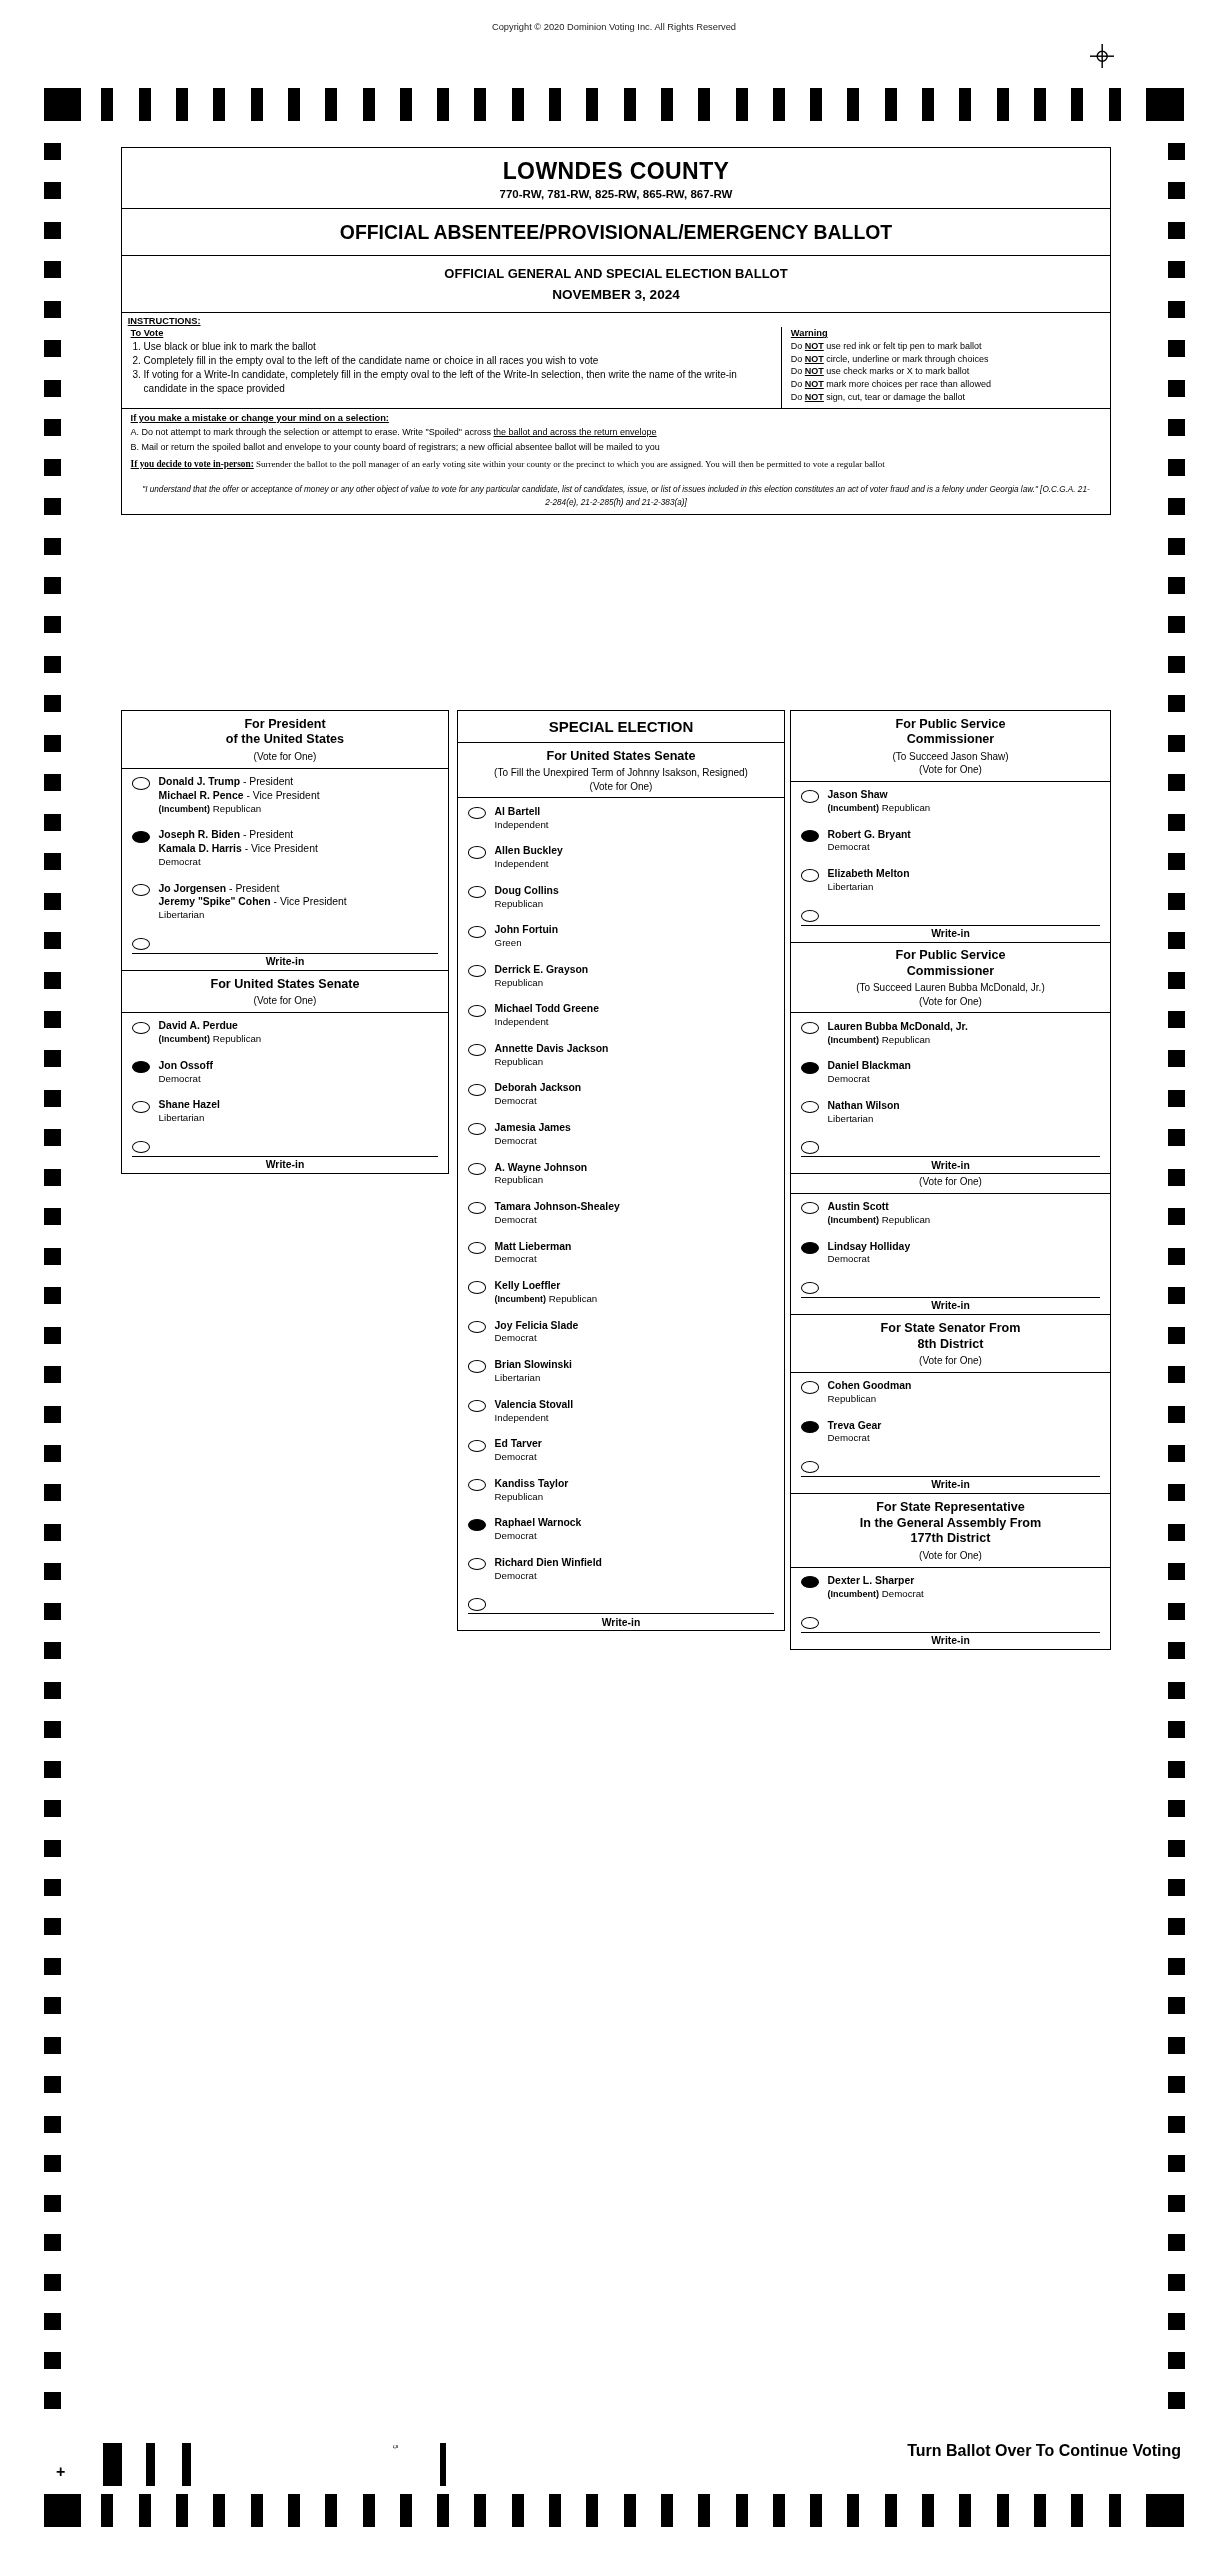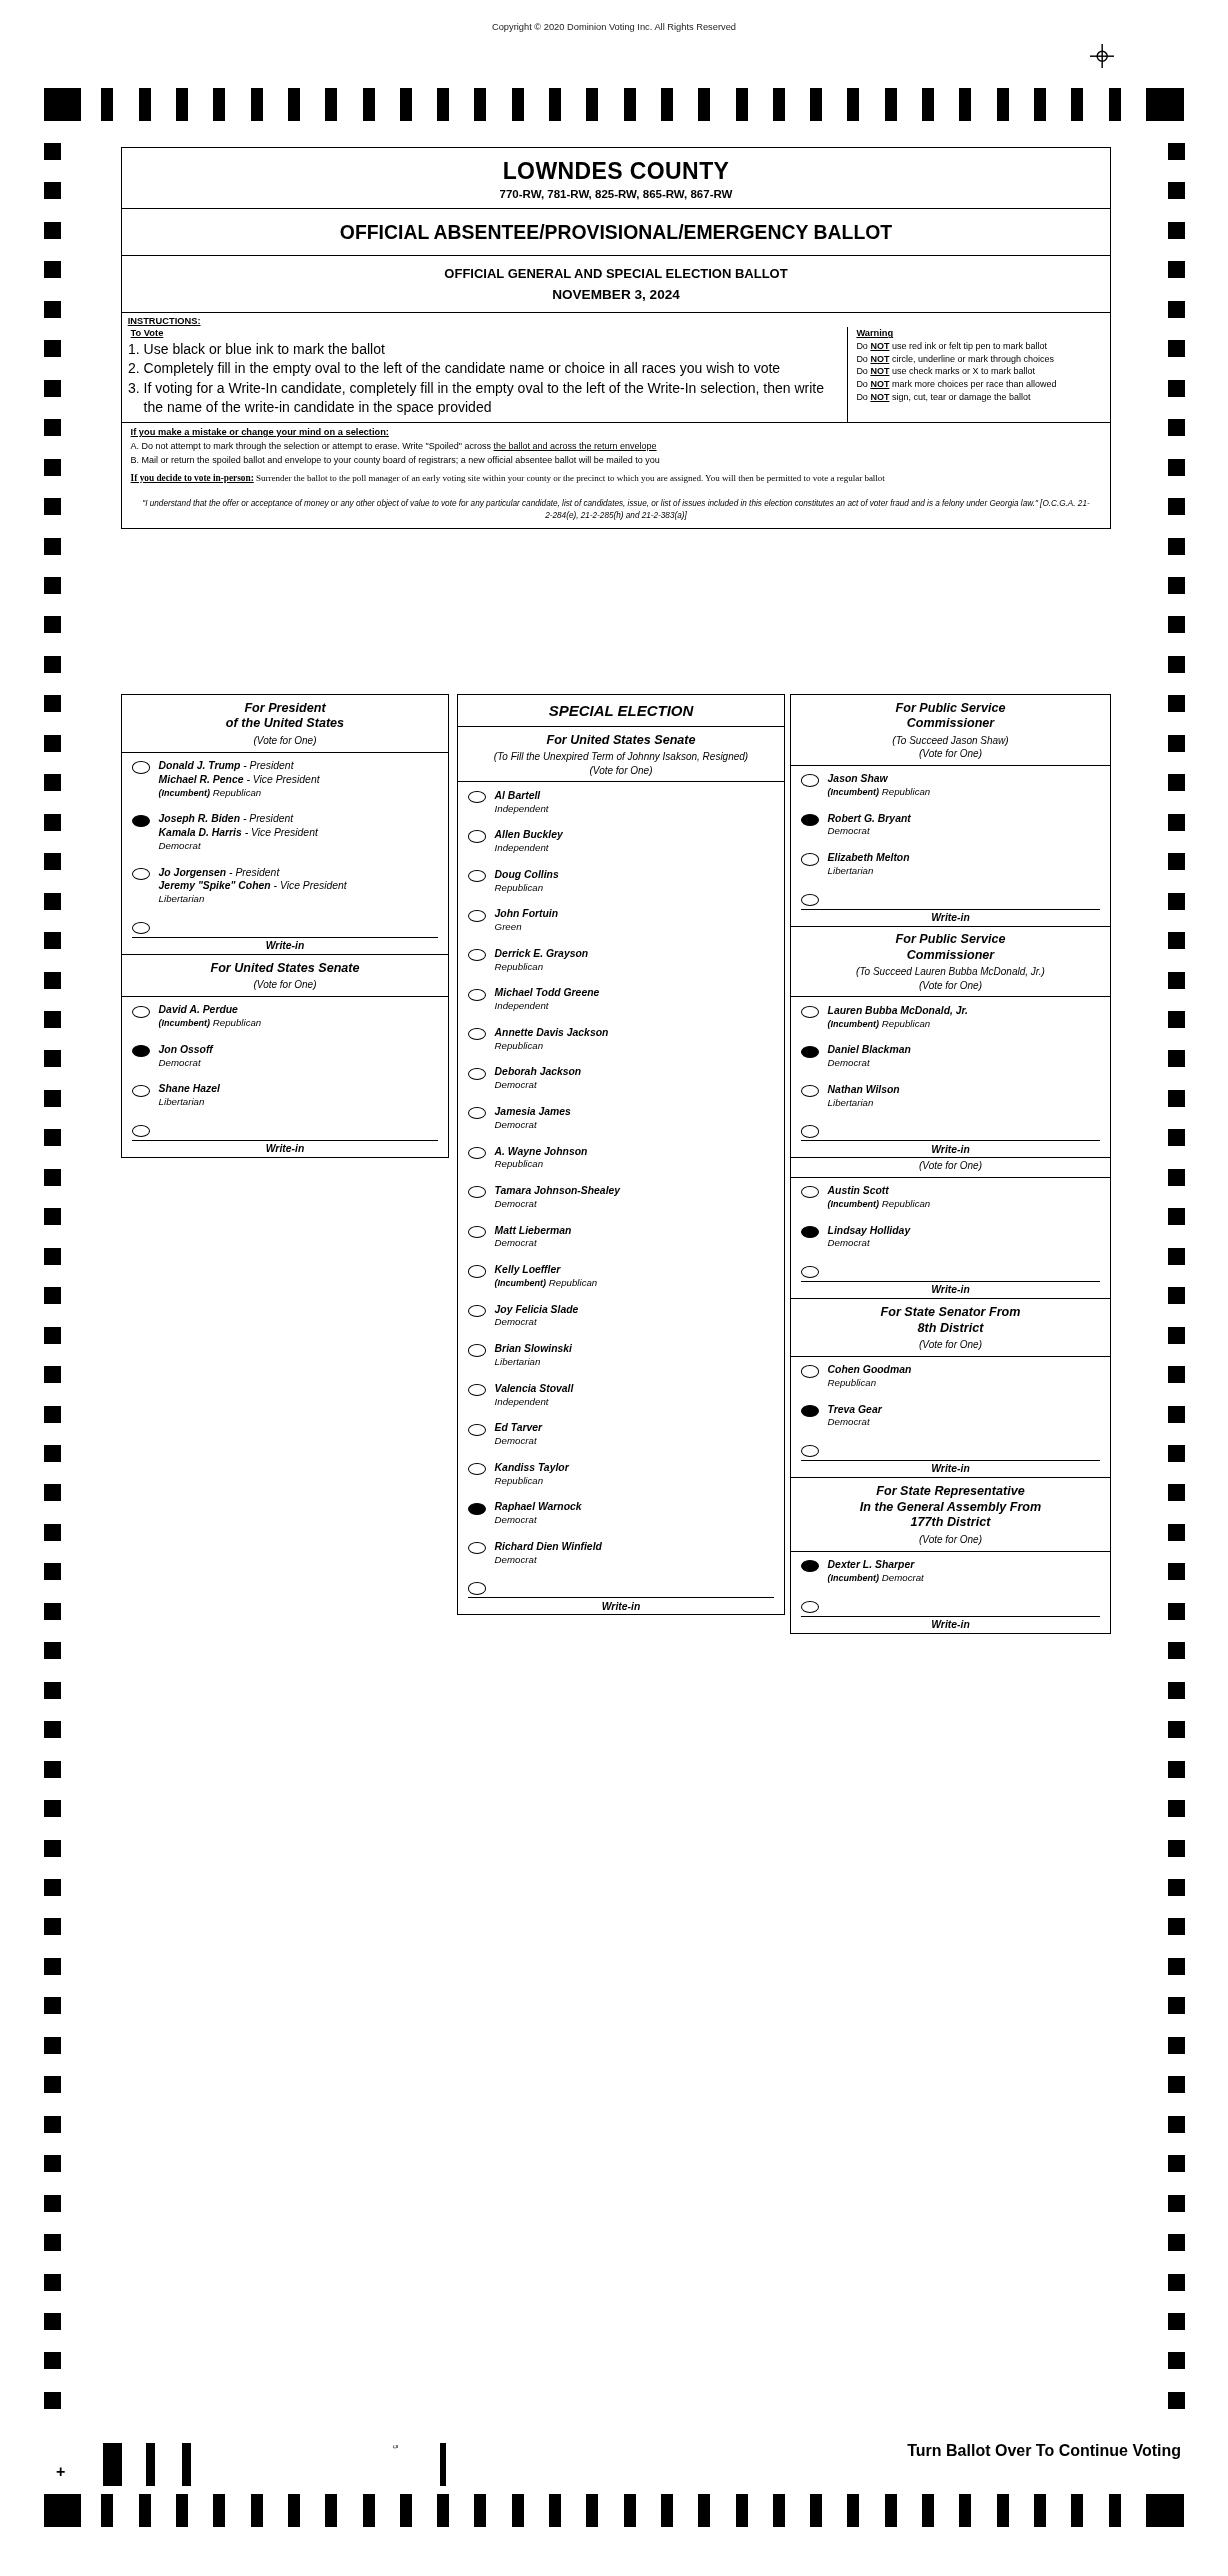--- a/index.html
+++ b/index.html
@@ -38,35 +38,35 @@
   .hdr .sub1{text-align:center;font-size:13px;font-weight:bold;line-height:1.45;padding:8.6px 0 1.4px 0;}
   .hdr .sub2{text-align:center;font-size:13.6px;font-weight:bold;padding:1.4px 0 10px 0;}
 
   .instr-wrap{border-top:1.4px solid #000;}
   .instr-title{font-size:9.3px;font-weight:bold;text-decoration:underline;padding:2.9px 0 1.4px 5.7px;}
   .instr-cols{display:flex;}
   .instr-left{flex:1 1 auto;padding:1.4px 5.7px 4.3px 8.6px;}
   .instr-right{width:380px;border-left:1.4px solid #000;padding:1.4px 5.7px 4.3px 8.6px;box-sizing:border-box;}
   .instr-left .lbl,.instr-right .lbl{font-size:9.3px;font-weight:bold;text-decoration:underline;margin-bottom:1.4px;}
   .instr-left ol{margin:0;padding-left:13px;}
-  .instr-left li{font-size:14px;line-height:1.35;margin-bottom:0.7px;}
+  .instr-left li{font-size:10px;line-height:1.35;margin-bottom:0.7px;}
   .instr-right .wline{font-size:9px;line-height:1.42;}
   .instr-right .wline b{font-weight:bold;text-decoration:underline;}
 
   .mistake{border-top:1.4px solid #000;padding:4.3px 8.6px 5.7px 8.6px;}
   .mistake .t1{font-size:9.3px;font-weight:bold;text-decoration:underline;margin-bottom:2.9px;}
   .mistake .ln{font-size:9px;line-height:1.45;margin-bottom:1.4px;}
   .mistake .u{text-decoration:underline;}
   .mistake .t2{font-size:9.3px;font-weight:bold;text-decoration:underline;margin-top:5.7px;display:inline;}
   .mistake .inperson{font-size:9px;line-height:1.45;margin-top:4.3px;font-family:Liberation Serif, serif;}
   .affirm{font-size:8.2px;font-style:italic;text-align:center;line-height:1.5;padding:7.2px 20px 5.7px 20px;}
 
   
   .cols{position:absolute;left:121px;top:694px;width:990px;}
-  .col{position:absolute;top:0;box-sizing:border-box;font-style:italic;}
+  .col{position:absolute;top:16px;box-sizing:border-box;}
   .col1{left:0;width:328px;}
   .col2{left:336px;width:328px;}
   .col3{left:669px;width:321px;}
 
   .box{border:1.4px solid #000;box-sizing:border-box;margin-bottom:0;}
   .box + .box{border-top:0;}
   .ctitle{text-align:center;font-size:12.6px;font-weight:bold;line-height:1.25;padding:5.7px 4.3px 1.4px 4.3px;}
   .csub{text-align:center;font-size:10px;line-height:1.3;padding:0 5.7px;}
   .cvote{text-align:center;font-size:10px;padding:1.4px 0 5.7px 0;}
   .rule{border-top:1.1px solid #000;margin:0 0 0 0;}

